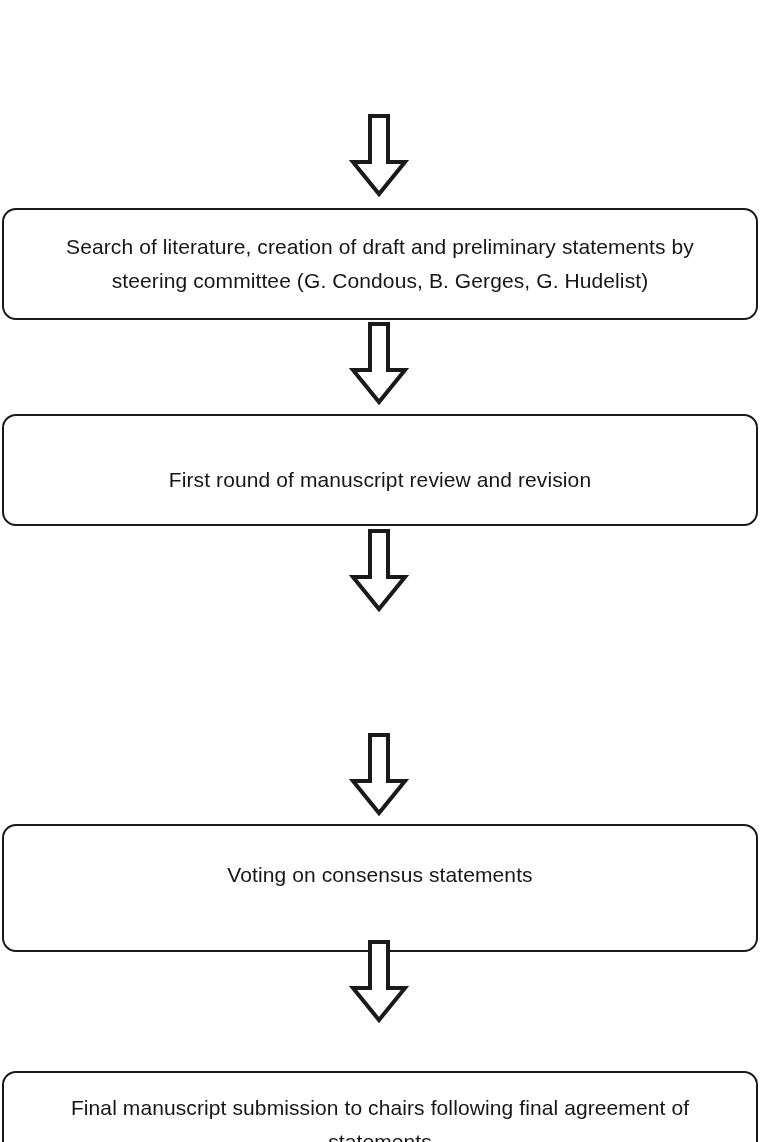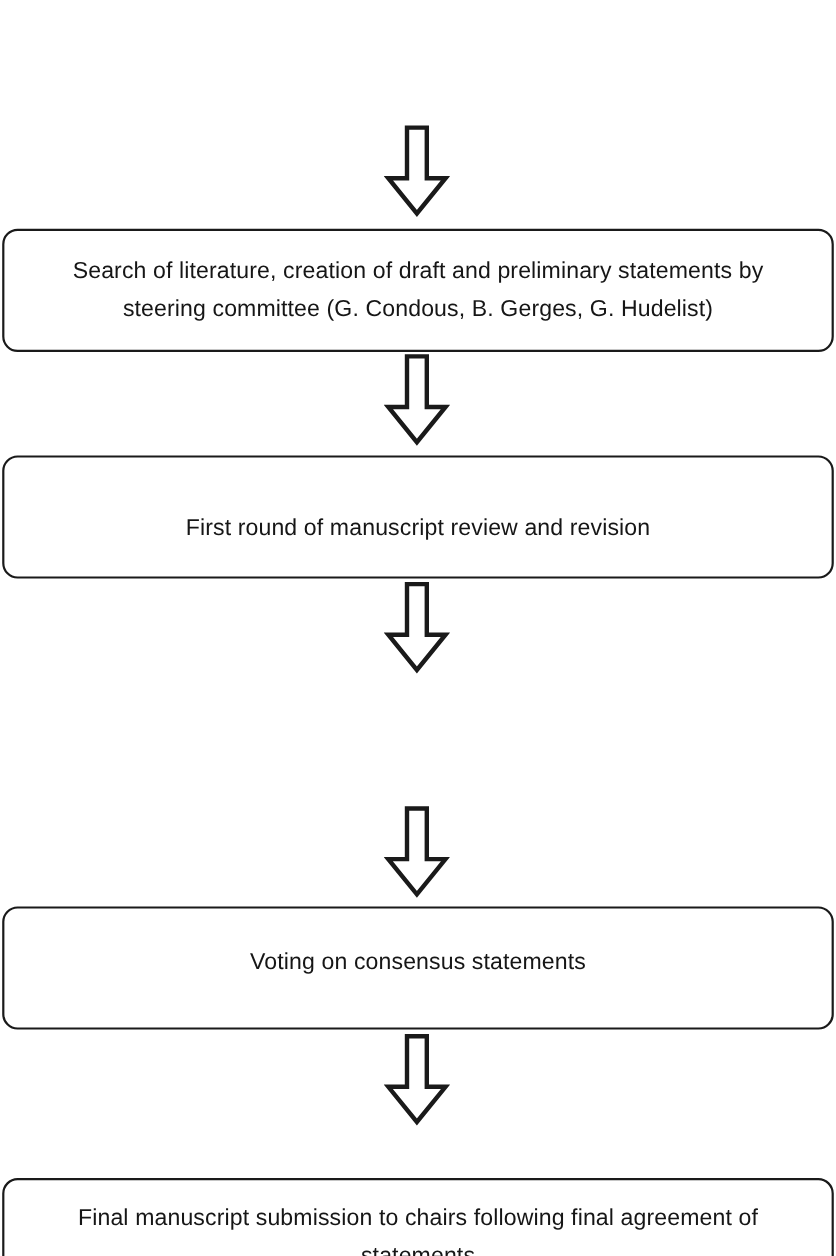--- a/index.html
+++ b/index.html
@@ -84,21 +84,21 @@
     </svg>
   </div>
 
 
   <div class="connector" style="top:731px;left:349px;">
     <svg viewBox="0 0 60 86" xmlns="http://www.w3.org/2000/svg">
       <polygon points="21,4 39,4 39,50 56,50 30,82 4,50 21,50" fill="#ffffff" stroke="#1a1a1a" stroke-width="4" stroke-linejoin="miter"></polygon>
     </svg>
   </div>
 
-  <div class="node" style="top:824px;height:112px;">
+  <div class="node" style="top:824px;height:128px;">
     <div class="node-label" style="top:32px;">Voting on consensus statements</div>
   </div>
 
   <div class="connector" style="top:938px;left:349px;">
     <svg viewBox="0 0 60 86" xmlns="http://www.w3.org/2000/svg">
       <polygon points="21,4 39,4 39,50 56,50 30,82 4,50 21,50" fill="#ffffff" stroke="#1a1a1a" stroke-width="4" stroke-linejoin="miter"></polygon>
     </svg>
   </div>
 
   <div class="node" style="top:1071px;height:114px;">

